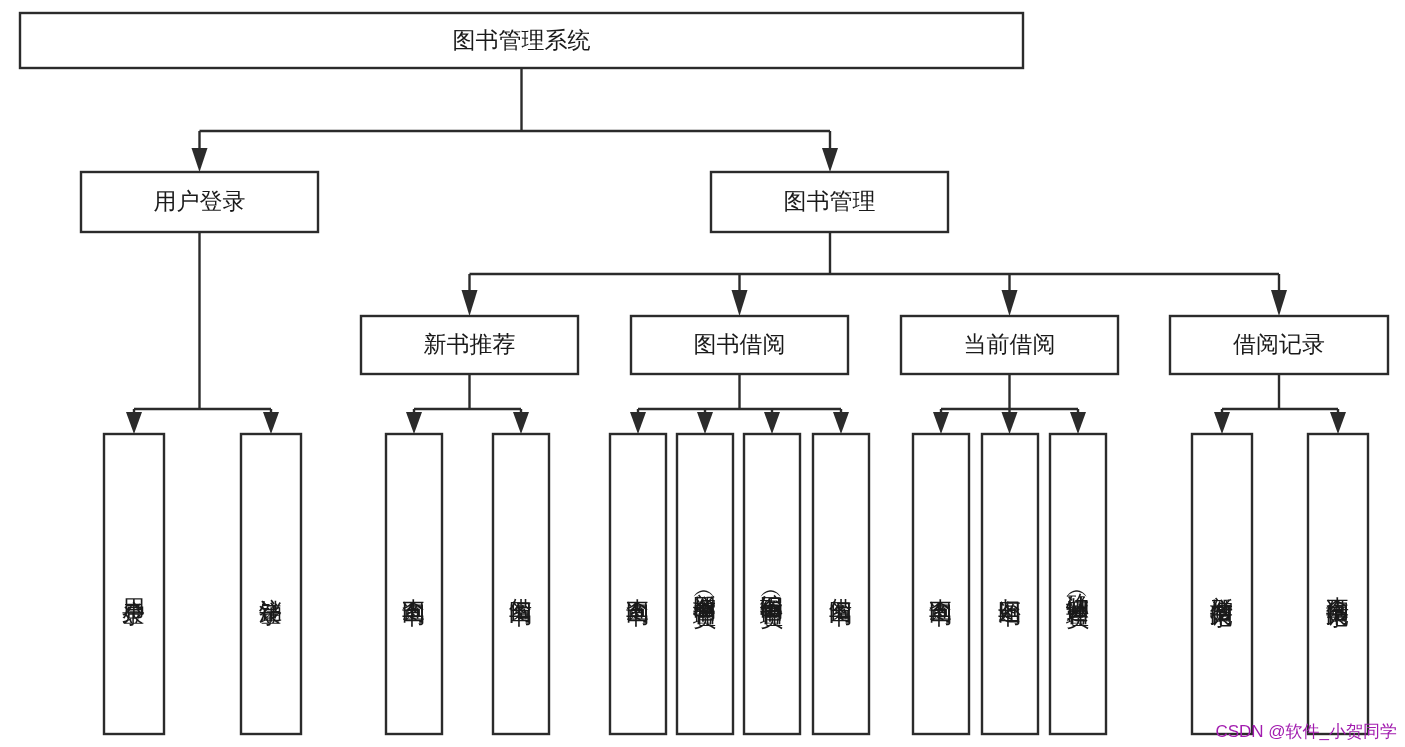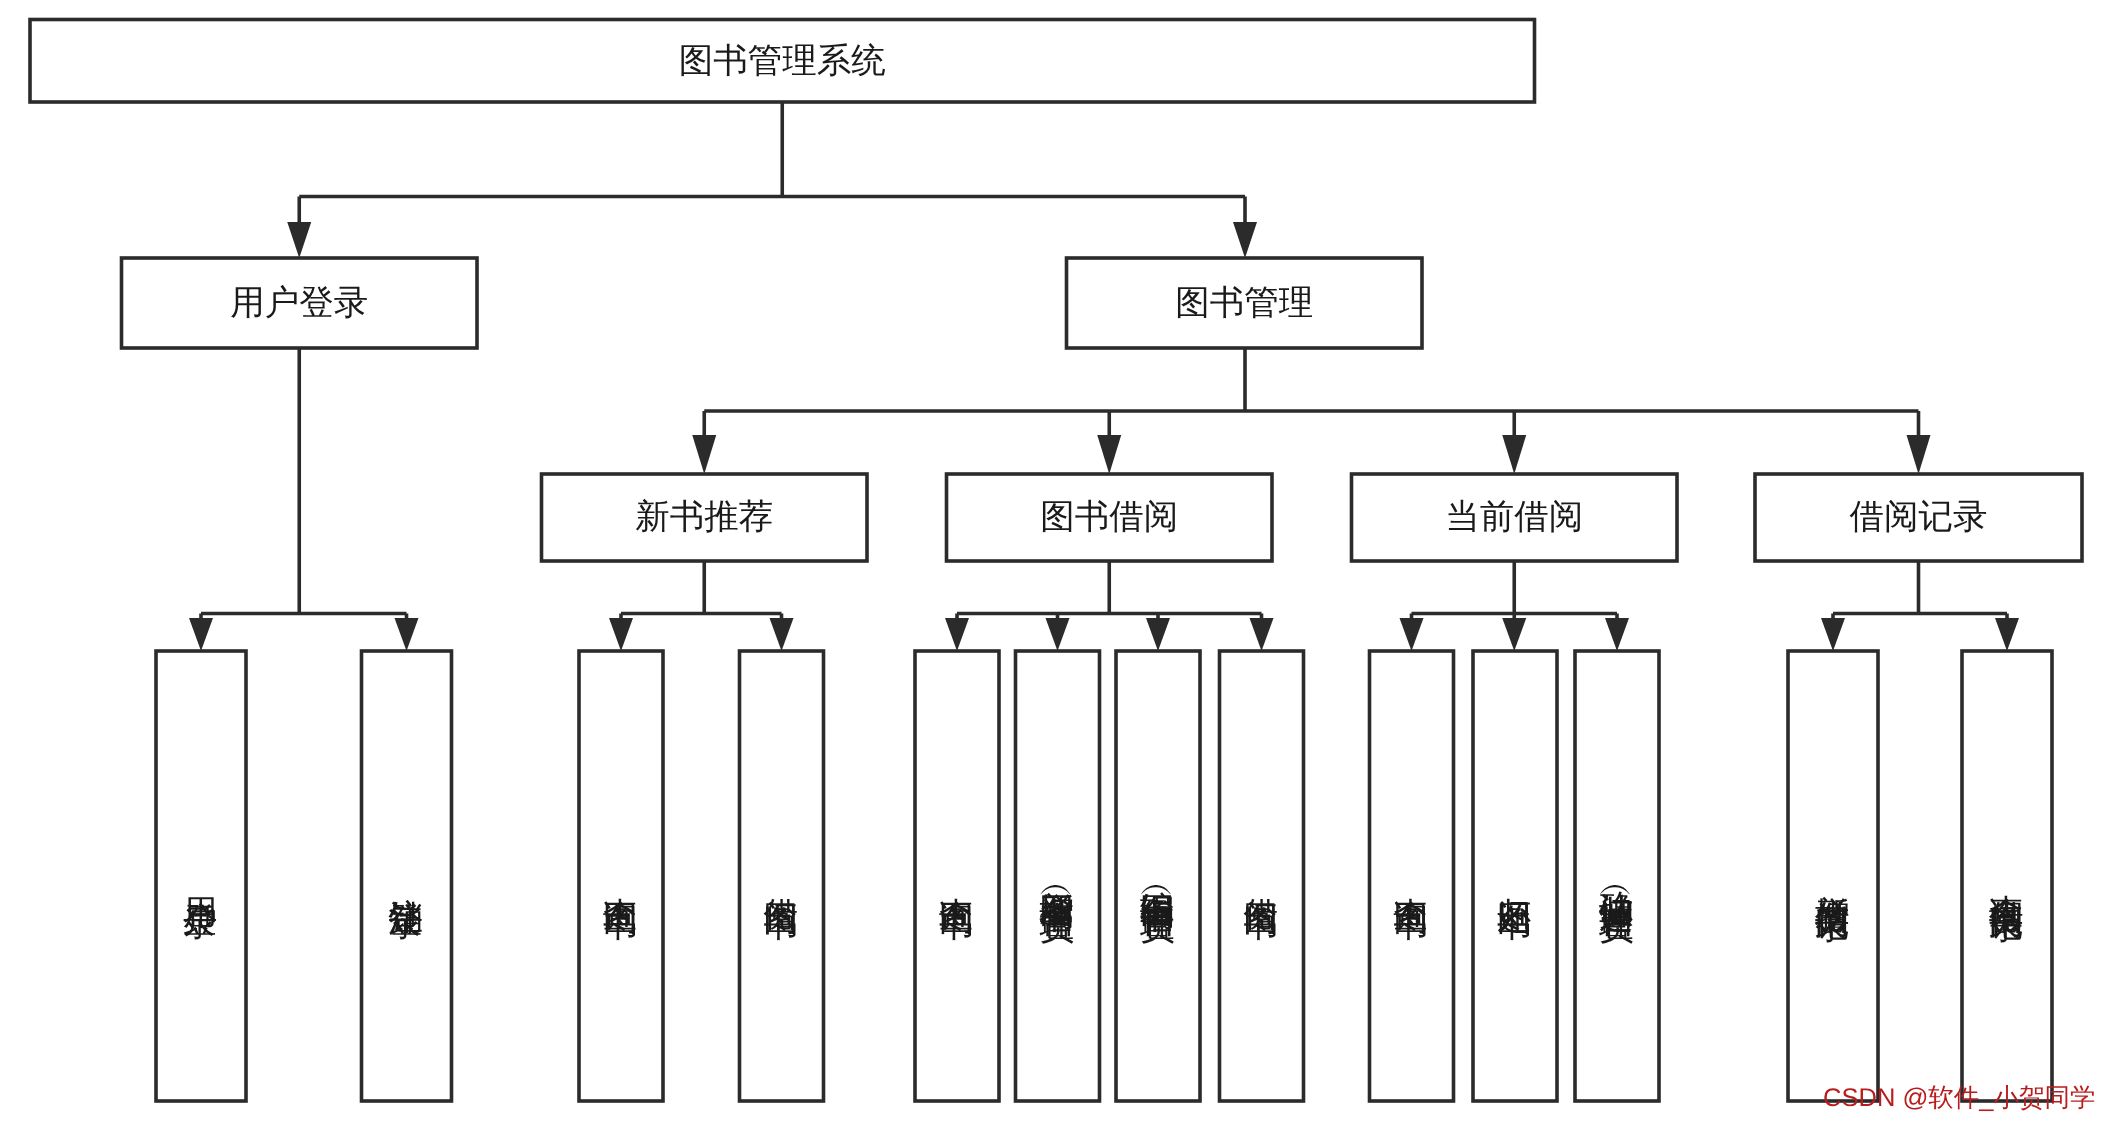--- a/index.html
+++ b/index.html
@@ -57,21 +57,21 @@
     text-orientation: upright;
     text-anchor: middle;
     letter-spacing: 2px;
   }
   .watermark {
     position: absolute;
     right: 8px;
     bottom: 4px;
     font-family: "Liberation Sans", "DejaVu Sans", sans-serif;
     font-size: 17px;
-    color: #b91c1c;
+    color: #a21caf;
     white-space: nowrap;
     pointer-events: none;
   }
 </style>
 </head>
 <body>
 
 <div id="diagram-root">
 
   <svg class="diagram-svg" viewBox="0 0 1405 747" xmlns="http://www.w3.org/2000/svg">

